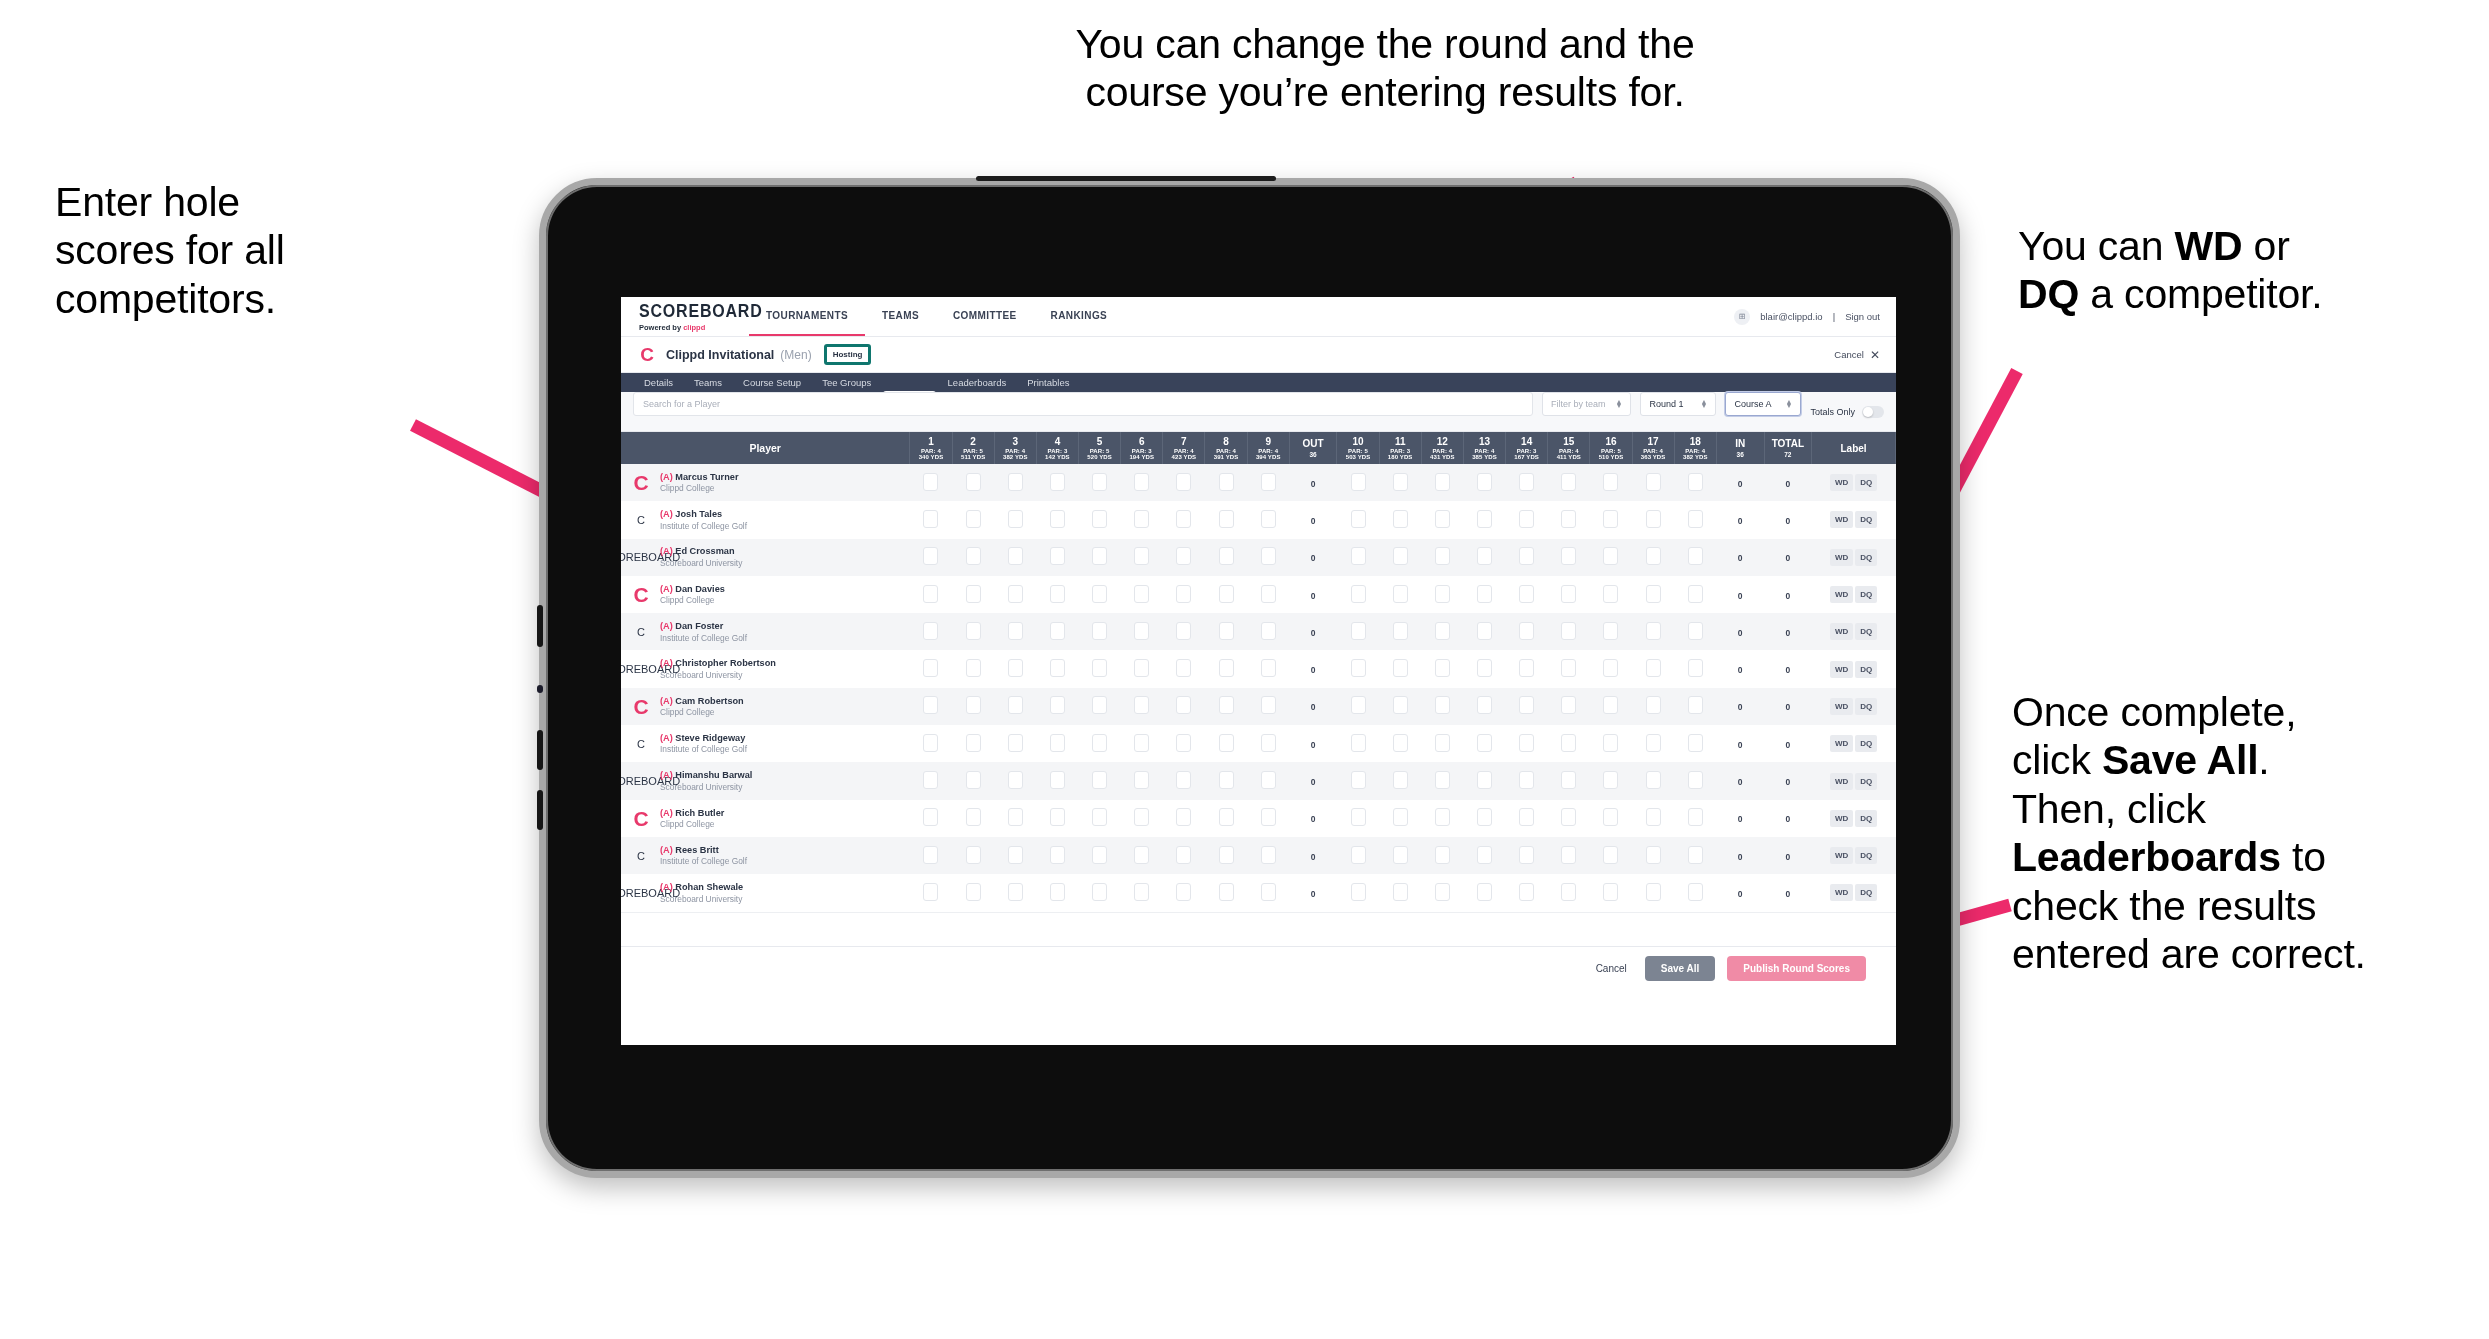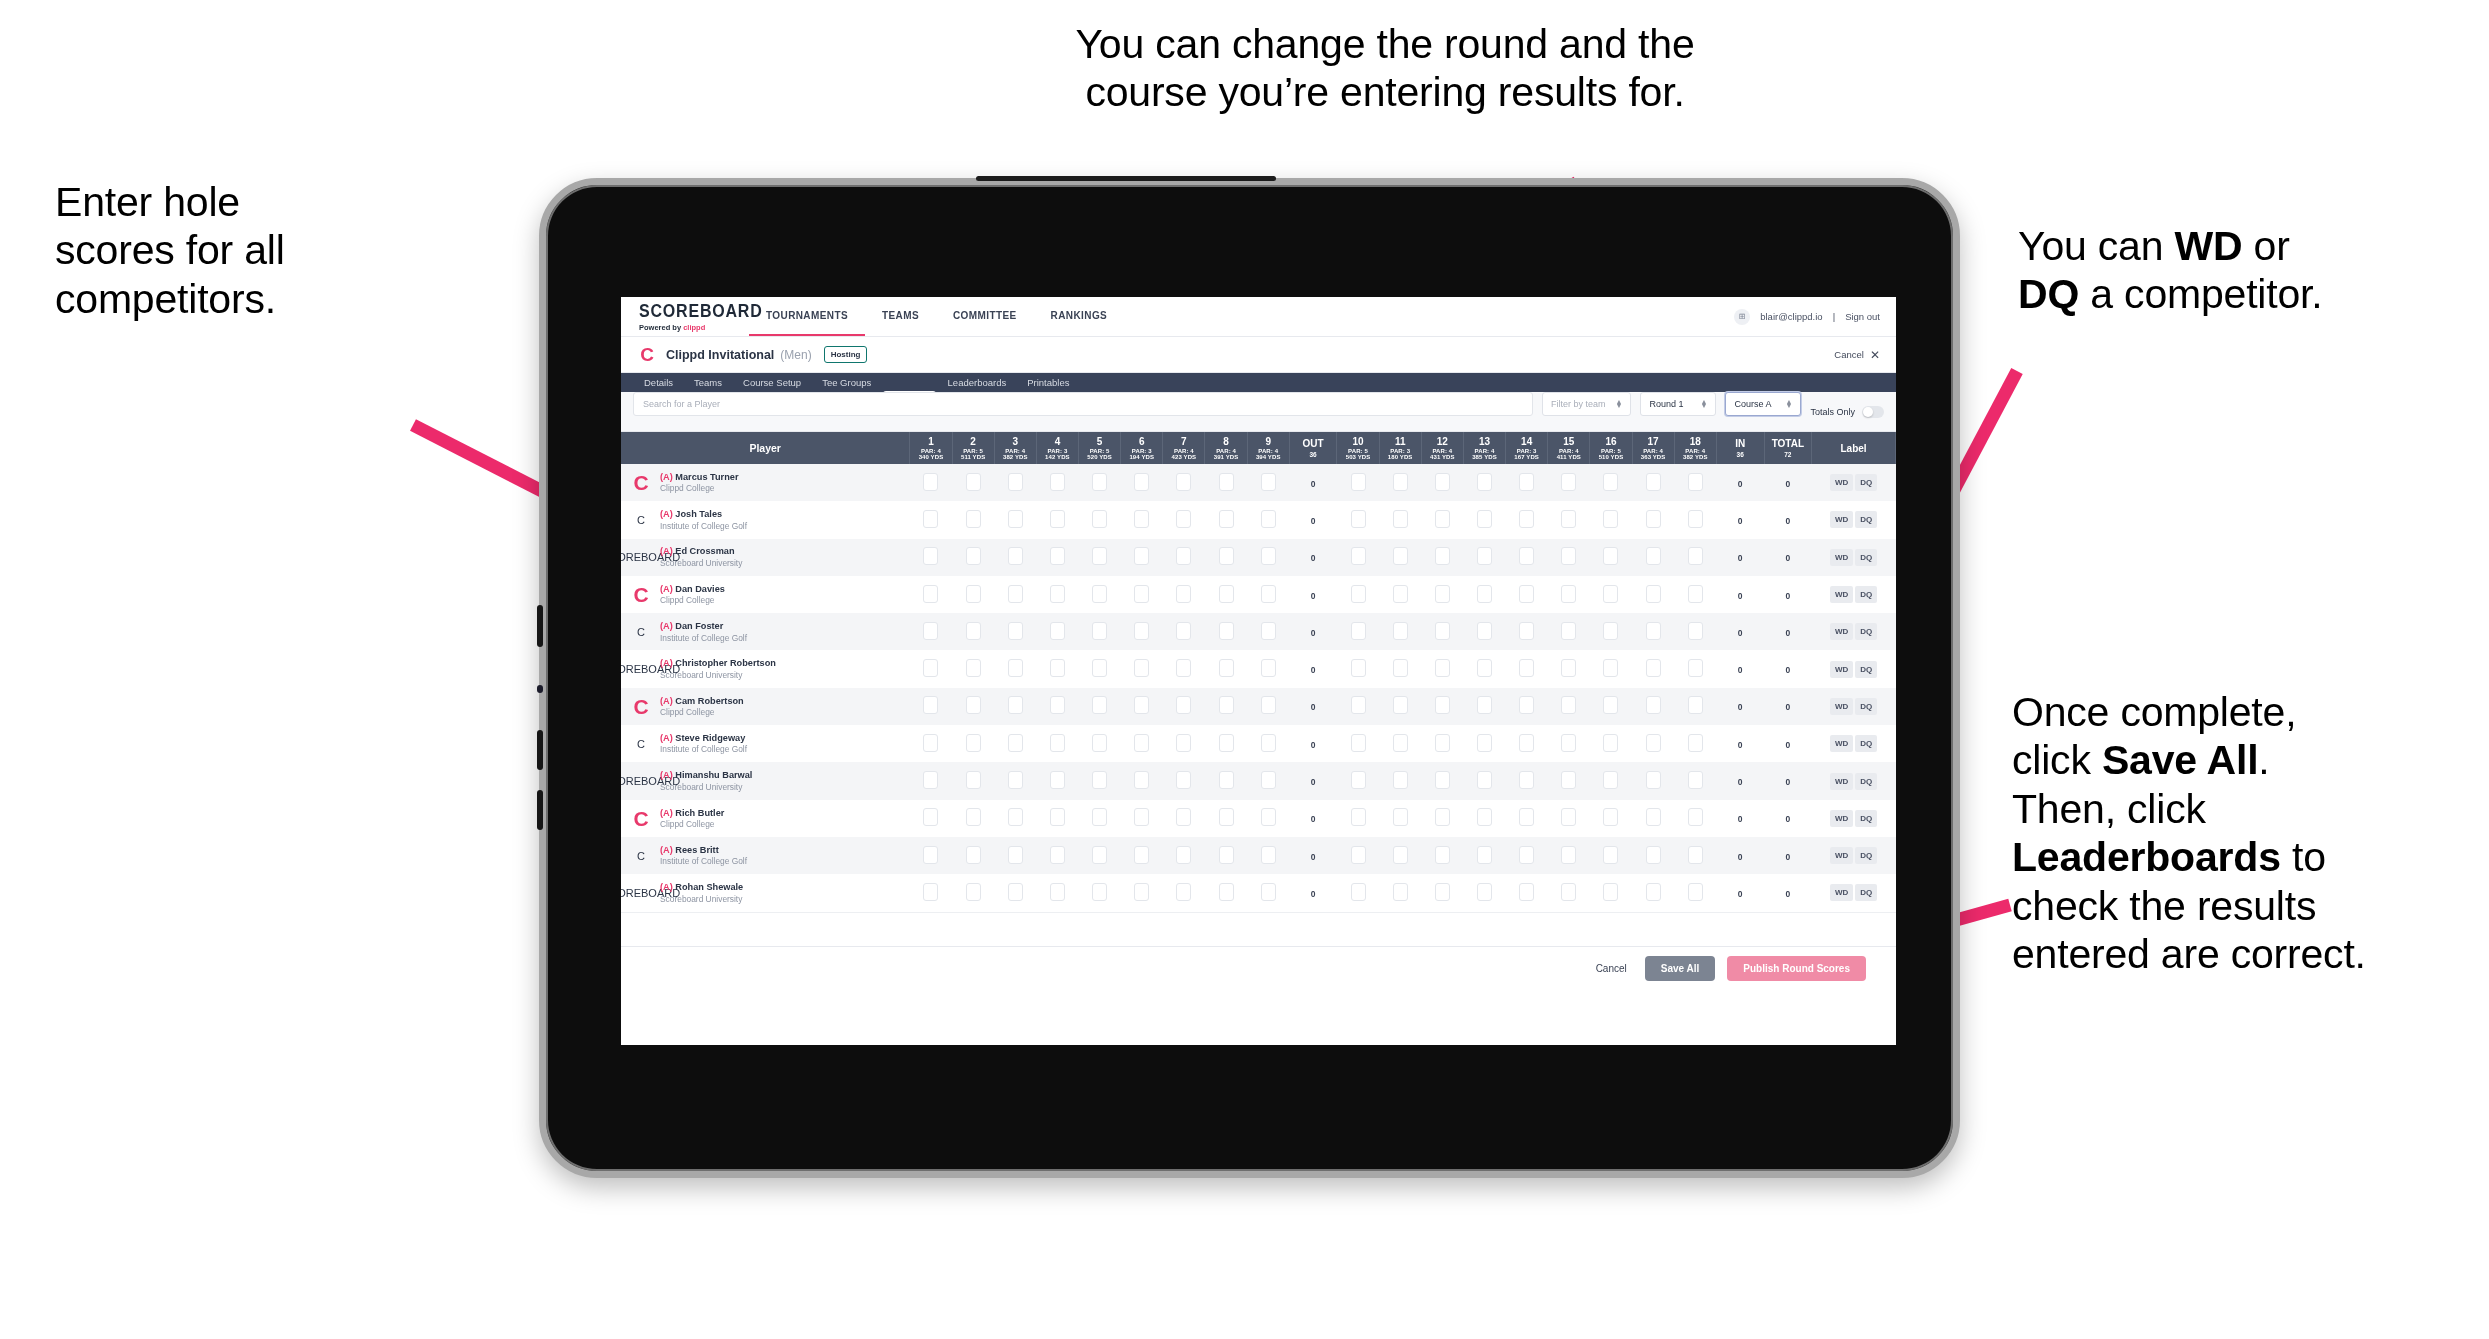--- a/index.html
+++ b/index.html
@@ -71,21 +71,21 @@
   .nav-item.active { border-bottom-color: #e8396b; }
   .nav-right { margin-left: auto; display: flex; align-items: center; padding-right: 16px; gap: 10px; font-size: 9.5px; color:#4a5163; }
   .grid-ico { width:16px;height:16px;border-radius:50%;background:#eef0f4;display:flex;align-items:center;justify-content:center;font-size:8px;color:#7a8191; }
   .signout { cursor:pointer; }
 
   
   #tourbar { height: 36px; background:#fff; border-bottom:1px solid #e7e9ee; display:flex; align-items:center; padding:0 16px; }
   .c-logo { width:20px;height:20px;margin-right:9px;display:flex;align-items:center;justify-content:center;font-size:19px;font-weight:800;color:#e8396b;line-height:1;font-family:"Liberation Sans",sans-serif;}
   .tour-title { font-size: 12.5px; font-weight: 600; color: #2b3445; }
   .tour-gender { font-size: 12px; color:#9aa1ae; margin-left:6px; }
-  .hosting { margin-left: 12px; font-size:8px; font-weight:700; color:#2b3445; border:1px solid #0f766e; border-radius:3px; padding:3px 6px; }
+  .hosting { margin-left: 12px; font-size:8px; font-weight:700; color:#2b3445; border:3px solid #0f766e; border-radius:3px; padding:3px 6px; }
   .cancel-x { margin-left:auto; font-size:9.5px; color:#444b5c; display:flex; align-items:center; gap:6px; cursor:pointer;}
   .cancel-x .x { font-size:12px; }
 
   
   #subtabs { height: 19px; background:#39435a; display:flex; align-items:center; padding: 0 14px; gap: 3px; }
   .stab { font-size: 9.5px; color:#d7dbe3; padding: 4px 9px; border-radius: 3px; cursor:pointer; }
   .stab.active { background:#fff; color:#2b3445; font-weight:600;margin-top:36px; }
 
   
   #filterbar { height: 40px; background:#f7f8fa; display:flex; padding: 0 12px; gap: 9px; border-bottom:1px solid #e7e9ee;}

